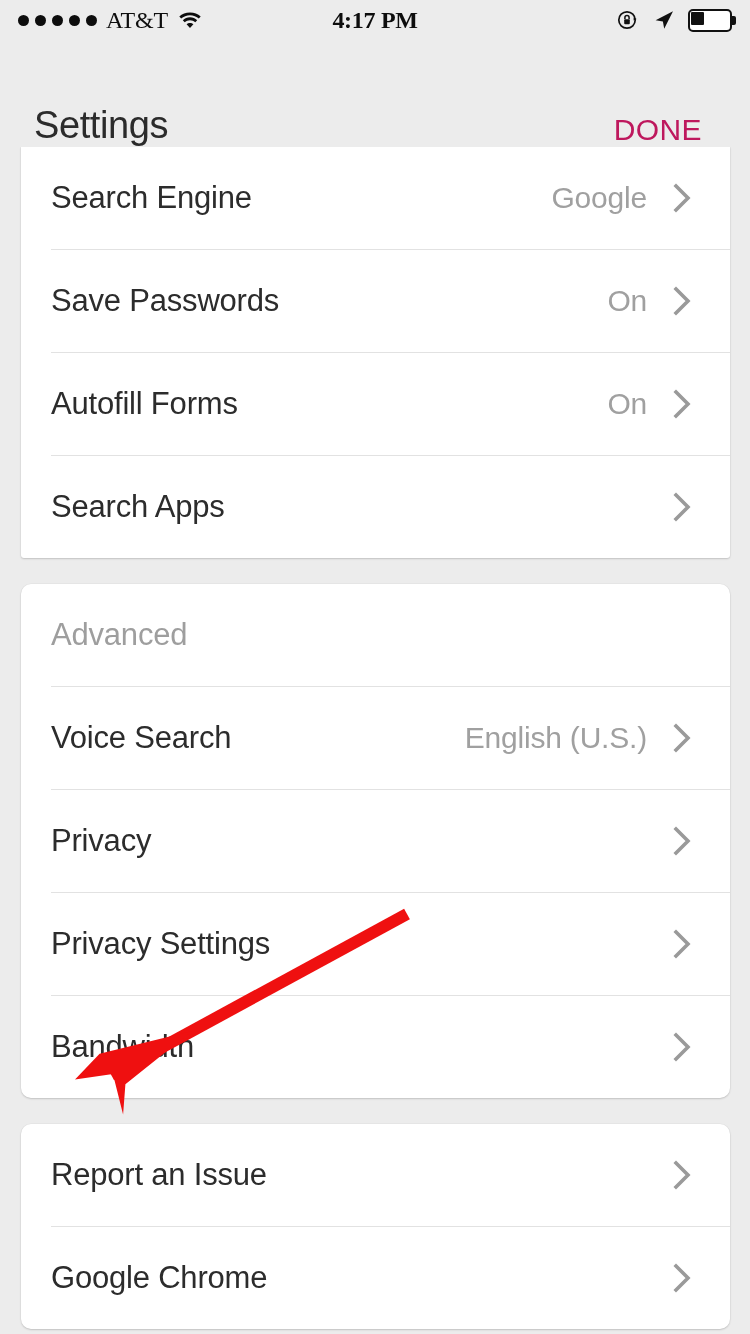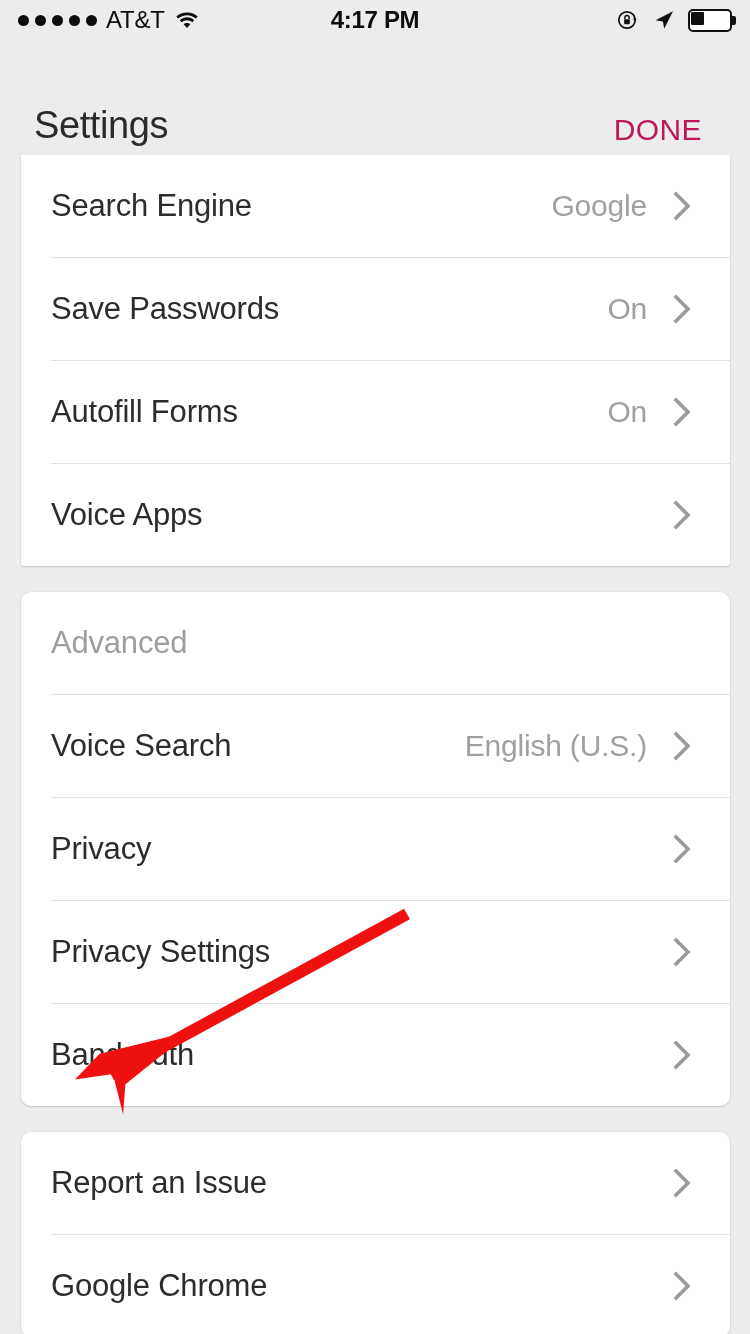--- a/index.html
+++ b/index.html
@@ -13,20 +13,21 @@
     position:relative;
     width:750px; height:1334px;
     overflow:hidden;
     background:#ececec;
   }
 
   
   .statusbar{
     position:absolute; top:0; left:0; width:750px; height:40px;
     background:#ececec;
+    font-family:Liberation Serif, serif;
   }
   .sb-left{
     position:absolute; left:18px; top:0; height:40px;
     display:flex; align-items:center; gap:9px;
   }
   .dots{ display:flex; gap:6px; align-items:center; }
   .dot{ width:11px; height:11px; border-radius:50%; background:#0d0d0d; }
   .carrier{ font-size:24px; color:#0d0d0d; letter-spacing:-.2px; line-height:1; }
   .wifi{ width:26px; height:20px; position:relative; display:block; }
 
@@ -74,21 +75,21 @@
     overflow:hidden;
   }
 
   .card{
     position:relative;
     margin:0 20px 26px 21px;
     background:#ffffff;
     border-radius:10px;
     box-shadow:0 1px 2px rgba(0,0,0,.16), 0 0 0 .5px rgba(0,0,0,.04);
   }
-  .card.first{ margin-top:8px; border-radius:0 0 3px 3px; }
+  .card.first{ margin-top:0; border-radius:0 0 3px 3px; }
 
   .row{
     position:relative;
     height:102px;
     display:flex; align-items:center;
     padding:0 38px 0 30px;
   }
   .row-label{
     font-size:31px; color:#2c2c2c; font-weight:400; letter-spacing:-.2px;
     flex:0 1 auto; white-space:nowrap;
@@ -194,21 +195,21 @@
           <span class="row-label">Autofill Forms</span>
           <span class="row-right">
             <span class="row-value">On</span>
             <span class="chev"><svg viewBox="0 0 20 30" width="20" height="30">
                 <path d="M4 3 L16 15 L4 27" fill="none" stroke="#9a9a9a" stroke-width="3.6" stroke-linecap="square" stroke-linejoin="miter"></path>
               </svg></span>
           </span>
         </div>
         <div class="sep"></div>
         <div class="row">
-          <span class="row-label">Voice Apps</span>
+          <span class="row-label">Search Apps</span>
           <span class="row-right">
             <span class="chev"><svg viewBox="0 0 20 30" width="20" height="30">
                 <path d="M4 3 L16 15 L4 27" fill="none" stroke="#9a9a9a" stroke-width="3.6" stroke-linecap="square" stroke-linejoin="miter"></path>
               </svg></span>
           </span>
         </div>
       </div>
       <div class="card">
         <div class="row">
           <span class="row-label section">Advanced</span>

